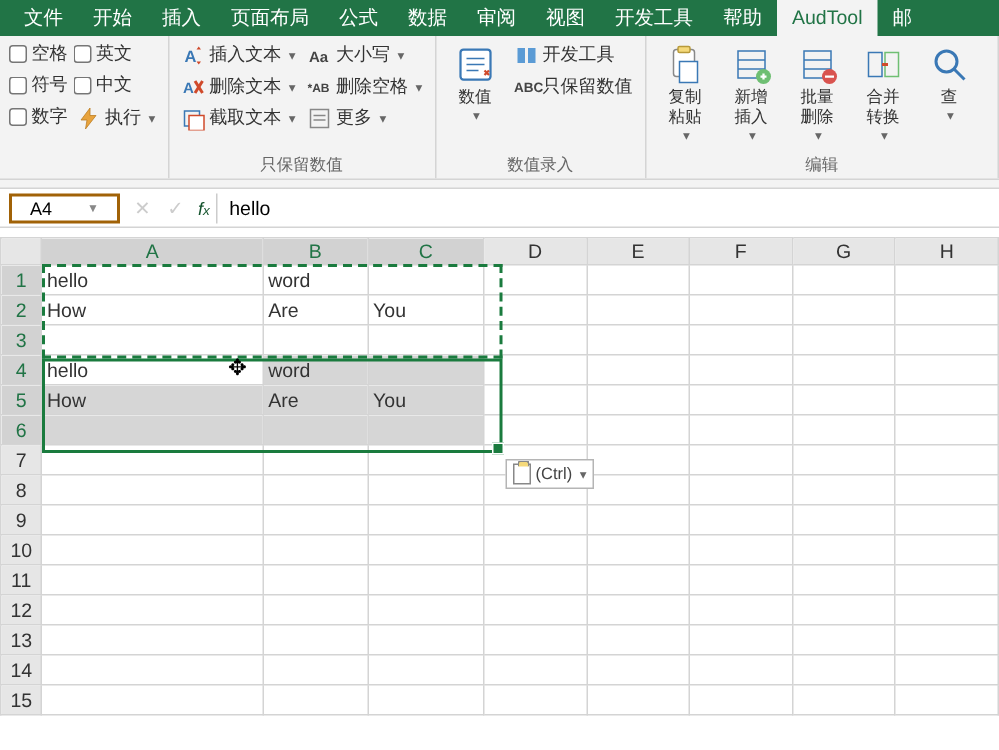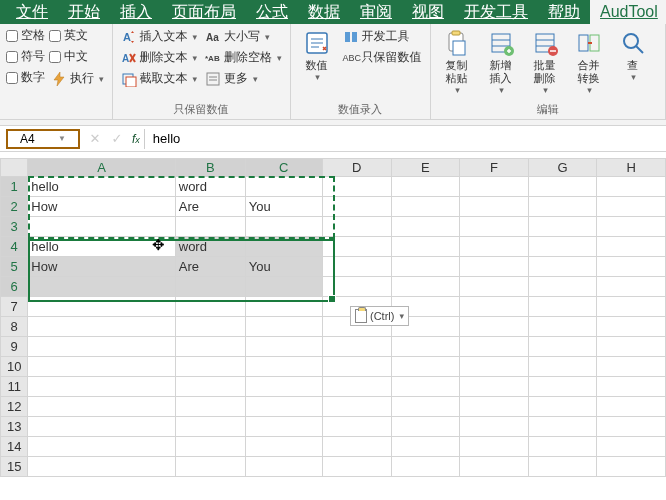--- a/index.html
+++ b/index.html
@@ -1,20 +1,20 @@
 <!DOCTYPE html>
 <html><head>
 <meta charset="utf-8">
 <style>
 * { margin: 0; padding: 0; box-sizing: border-box; font-family: "Microsoft YaHei", Arial, sans-serif; }
 body { background: #fff; font-size: 12px; overflow: hidden; width: 666px; height: 500px; }
 
 
 .menubar { background: #217446; height: 24px; display: flex; align-items: center; padding-left: 6px; overflow: hidden; }
-.menu-item { color: #fff; padding: 0 10px; font-size: 16px; height: 24px; line-height: 24px; cursor: pointer; white-space: nowrap; text-decoration: underline; }
+.menu-item { color: #fff; padding: 0 10px; font-size: 13px; height: 24px; line-height: 24px; cursor: pointer; white-space: nowrap; }
 .menu-item.active { background: #f3f3f3; color: #217446; text-align: center; }
 
 
 .ribbon { background: #f3f3f3; border-bottom: 1px solid #d4d4d4; height: 96px; display: flex; overflow: hidden; }
 .ribbon-group { border-right: 1px solid #d4d4d4; padding: 3px 6px 0 6px; display: flex; flex-direction: column; justify-content: space-between; }
 .ribbon-group-body { display: flex; gap: 4px; }
 .ribbon-group-label { text-align: center; font-size: 11px; color: #666; padding: 3px 0 2px; }
 .checkbox-col { display: flex; flex-direction: column; gap: 4px; }
 .cb-item { display: flex; align-items: center; gap: 3px; font-size: 12px; color: #333; cursor: pointer; white-space: nowrap; }
 .cb-item input { width: 12px; height: 12px; }
@@ -191,21 +191,21 @@
       </div>
       <div class="ctrl-col">
         <div class="small-btn">
           <span class="sicon"><svg viewBox="0 0 16 16">
                 <rect x="2" y="3" width="5" height="10" fill="#5b9bd5"></rect>
                 <rect x="9" y="3" width="5" height="10" fill="#5b9bd5"></rect>
               </svg></span>
           <span>开发工具</span>
         </div>
         <div class="small-btn">
-          <span class="sicon" style="font-size:9px;font-weight:normal;color:#444;display:flex;align-items:center;">ABC</span>
+          <span class="sicon" style="font-size:9px;font-weight:bold;color:#444;display:flex;align-items:center;">ABC</span>
           <span>只保留数值</span>
         </div>
         <div style="height:16px"></div>
       </div>
     </div>
     <div class="ribbon-group-label">数值录入</div>
   </div>
 
   <div class="ribbon-group" style="flex:1">
     <div class="ribbon-group-body" id="g4row">
@@ -486,20 +486,20 @@
           <td class="cell"></td>
           <td class="cell"></td>
         </tr>
       </tbody>
     </table>
 
   <div class="marquee" style="left:28px; top:18px; width:307px; height:63px;"></div>
 
   <div class="selbox" style="left:28px; top:81px; width:307px; height:63px;"></div>
 
-  <div class="paste-opts" style="left:350px; top:148px;justify-content:center;">
+  <div class="paste-opts" style="left:337px; top:148px;justify-content:center;">
     <span class="po-icon"></span>
     <span>(Ctrl)</span>
     <span class="dd">▾</span>
   </div>
 
   <div class="cursor-ov" style="left:152px; top:78px;">✥</div>
 </div>
 
 </body></html>

